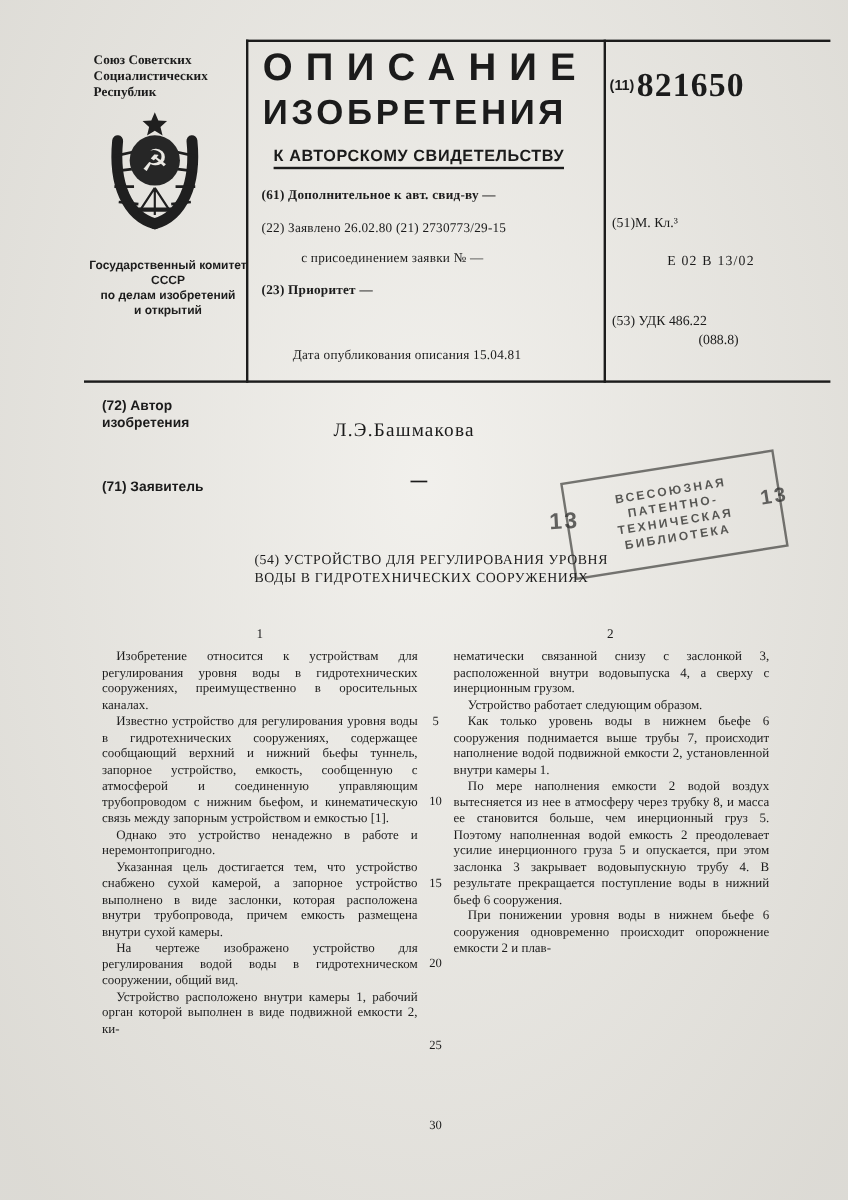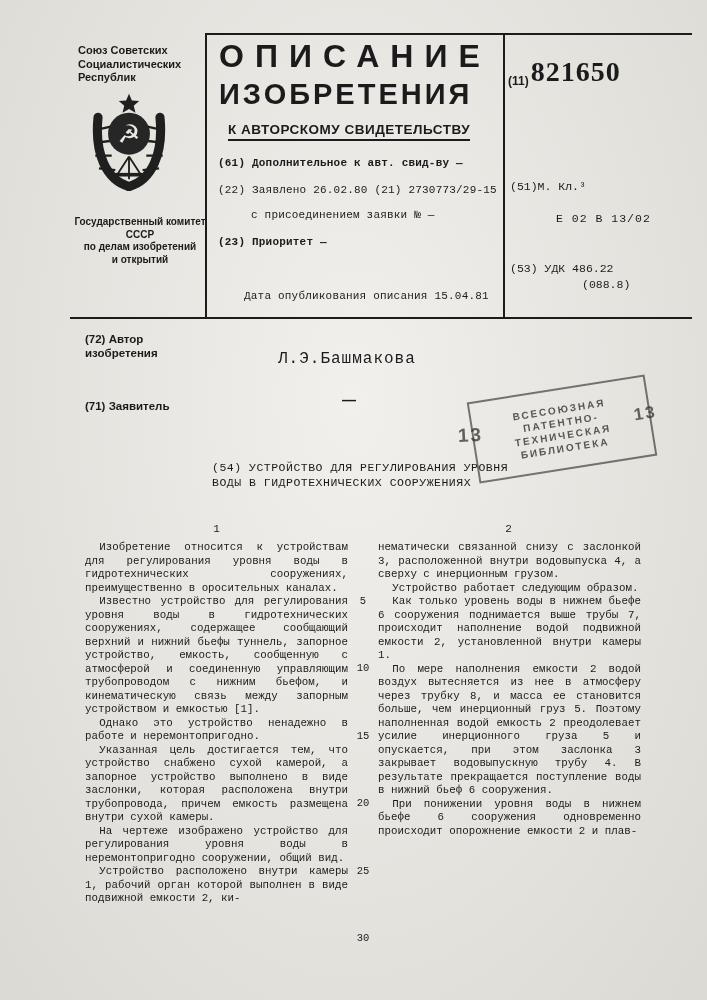--- a/index.html
+++ b/index.html
@@ -10,50 +10,50 @@
     margin:0 auto;
     background:var(--bg,#eae8e2);
     background-image:
       radial-gradient(ellipse at 50% 40%, rgba(255,255,255,.35), rgba(0,0,0,.06) 95%);
     color:var(--ink,#1b1b1b);
     font-family:"Liberation Sans", sans-serif;
     overflow:hidden;
   }
   .abs { position:absolute; }
   .pre { white-space:pre-line; }
-  .mono { font-family:Liberation Mono, monospace; }
+  .mono { font-family:Liberation Serif, serif; }
 
   
   .rule { background:#1c1c1c; }
   .rule-top   { left:205px; top:33px;  width:487px; height:2px; }
   .vline-1    { left:205px; top:33px;  width:2px;   height:286px; }
   .vline-2    { left:503px; top:33px;  width:2px;   height:286px; }
   .rule-mid   { left:70px;  top:317px; width:622px; height:2px; }
 
   
-  .union-name { left:78px; top:44px; width:128px; font-weight:bold; font-size:11px; line-height:13.5px; }
+  .union-name { left:78px; top:44px; width:128px; font-weight:bold; font-size:11px; line-height:13.5px;font-family:Liberation Serif, serif; }
   .emblem     { left:88px; top:90px; }
   .committee  { left:70px; top:216px; width:140px; font-weight:bold; font-size:10px; line-height:12.5px; text-align:center; }
 
   
   .doc-title-1 { left:219px; top:38px; font-weight:bold; font-size:32px; letter-spacing:11px; }
   .doc-title-2 { left:219px; top:78px; font-weight:bold; font-size:29px; letter-spacing:3px; }
   .doc-subtitle{ left:228px; top:122px; font-weight:bold; font-size:13.5px; letter-spacing:.5px;
                  border-bottom:2px solid #1c1c1c; padding-bottom:2px; }
   .field { font-size:11px; letter-spacing:.2px; }
   .f61   { left:218px; top:157px; font-weight:bold; }
   .f22   { left:218px; top:184px; }
   .fjoin { left:232px; top:209px;margin-left:19px; }
   .f23   { left:218px; top:236px; font-weight:bold; }
   .fpub  { left:248px; top:263px; }
   .fdate { left:244px; top:290px; }
 
   
   .pat-num { left:508px; top:56px; display:flex; align-items:flex-start; }
-  .pat-num .prefix { font-weight:bold; font-size:12px; margin-top:18px; }
+  .pat-num .prefix { font-weight:bold; font-size:12px; margin-top:8px; }
   .pat-num .number { font-family:"Liberation Serif",serif; font-weight:bold; font-size:28px; letter-spacing:1px; margin-left:2px; }
   .class-label { left:510px; top:180px; font-size:11.5px; }
   .class-value { left:556px; top:212px; font-size:11.5px; letter-spacing:1px; }
   .udk-label   { left:510px; top:262px; font-size:11.5px; }
   .udk-value2  { left:582px; top:278px; font-size:11.5px; }
 
   
   .author-label    { left:85px;  top:332px; font-weight:bold; font-size:11.5px; line-height:14px; }
   .author-name     { left:278px; top:350px; font-size:16px; letter-spacing:1px; }
   .applicant-label { left:85px;  top:400px; font-weight:bold; font-size:11.5px; }
@@ -170,21 +170,21 @@
 
   <div class="abs mono colnum colnum-1">1</div>
   <div class="abs mono colnum colnum-2">2</div>
 
   <div class="abs mono bodytext">
     <div class="bcol bcol-1">
         <p>Изобретение относится к устройствам для регулирования уровня воды в гидротехнических сооружениях, преимущественно в оросительных каналах.</p>
         <p>Известно устройство для регулирования уровня воды в гидротехнических сооружениях, содержащее сообщающий верхний и нижний бьефы туннель, запорное устройство, емкость, сообщенную с атмосферой и соединенную управляющим трубопроводом с нижним бьефом, и кинематическую связь между запорным устройством и емкостью [1].</p>
         <p>Однако это устройство ненадежно в работе и неремонтопригодно.</p>
         <p>Указанная цель достигается тем, что устройство снабжено сухой камерой, а запорное устройство выполнено в виде заслонки, которая расположена внутри трубопровода, причем емкость размещена внутри сухой камеры.</p>
-        <p>На чертеже изображено устройство для регулирования уровня воды в неремонтопригодно сооружении, общий вид.</p>
+        <p>На чертеже изображено устройство для регулирования водой воды в гидротехническом сооружении, общий вид.</p>
         <p>Устройство расположено внутри камеры 1, рабочий орган которой выполнен в виде подвижной емкости 2, ки-</p>
       </div>
     <div class="gutter">
       <span>5</span>
       <span>10</span>
       <span>15</span>
       <span>20</span>
       <span>25</span>
       <span>30</span>
     </div>

